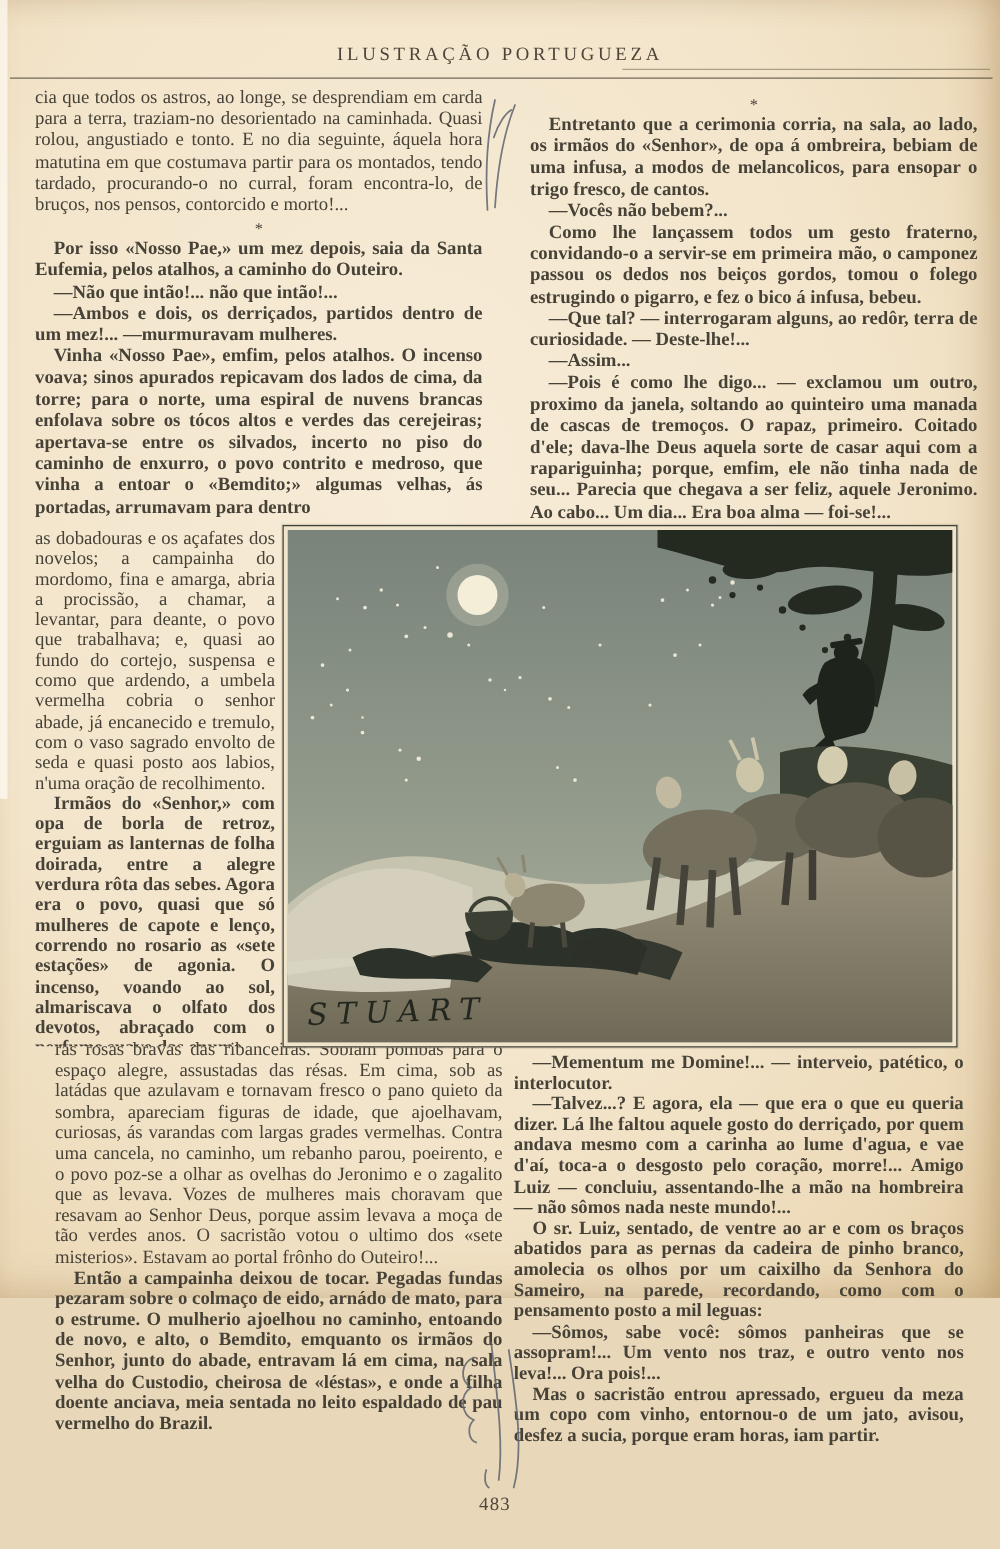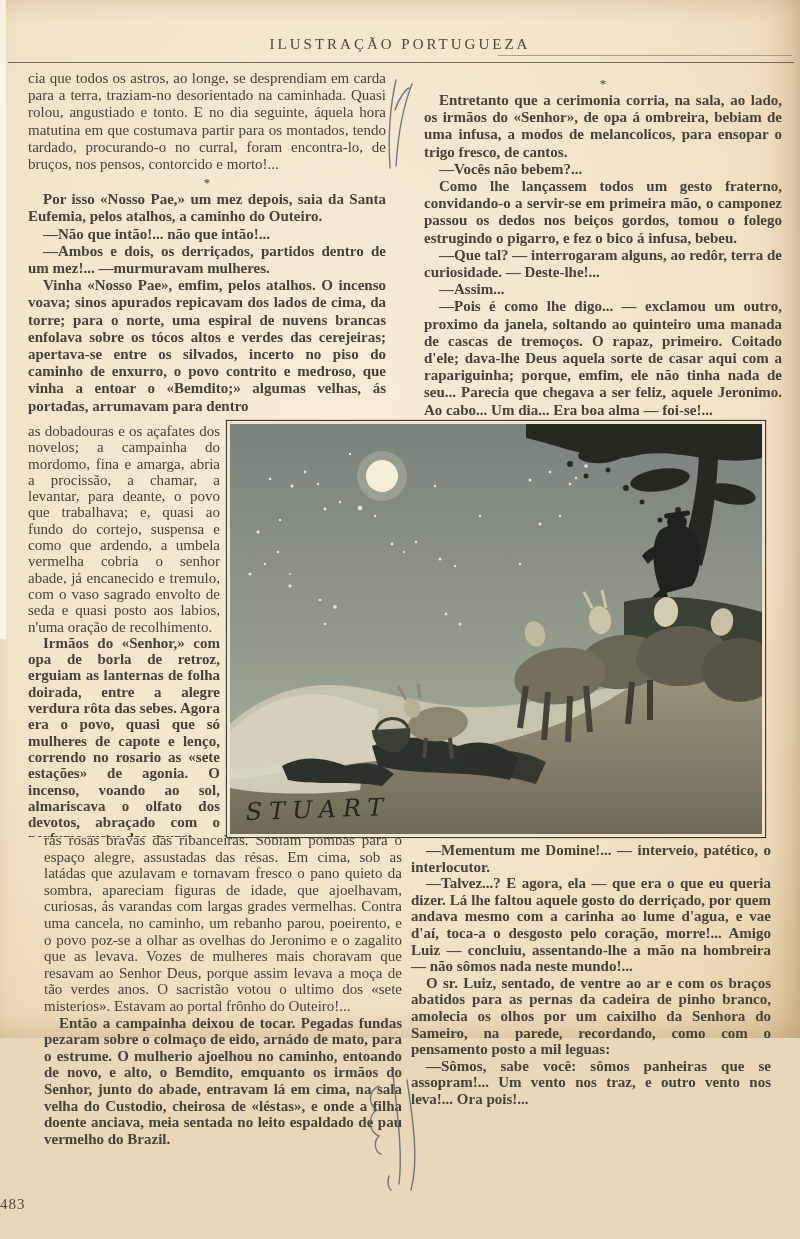--- a/index.html
+++ b/index.html
@@ -43,21 +43,21 @@
     box-shadow:0 0 0 1px rgba(63,65,54,.15);
   }
   .illustration svg{display:block;}
 
   .flourish{position:absolute;}
   .flourish-top{left:382px;top:76px;}
   .flourish-bottom{left:363px;top:1072px;}
 
   .page-number{
     position:absolute;top:1196px;left:0;width:792px;
-    font-size:15px;color:#4e4639;letter-spacing:1px;
+    text-align:center;font-size:15px;color:#4e4639;letter-spacing:1px;
   }
 </style>
 </head>
 <body>
 
 <div class="page">
   <div class="edge-sliver"></div>
 
   <div class="masthead">ILUSTRAÇÃO PORTUGUEZA</div>
   <div class="rule-right"></div>
@@ -86,20 +86,21 @@
       <p class="para indent">Como lhe lançassem todos um gesto fraterno, convidando-o a servir-se em primeira mão, o camponez passou os dedos nos beiços gordos, tomou o folego estrugindo o pigarro, e fez o bico á infusa, bebeu.</p>
       <p class="para indent">—Que tal? — interrogaram alguns, ao redôr, terra de curiosidade. — Deste-lhe!...</p>
       <p class="para indent">—Assim...</p>
       <p class="para indent">—Pois é como lhe digo... — exclamou um outro, proximo da janela, soltando ao quinteiro uma manada de cascas de tremoços. O rapaz, primeiro. Coitado d'ele; dava-lhe Deus aquela sorte de casar aqui com a rapariguinha; porque, emfim, ele não tinha nada de seu... Parecia que chegava a ser feliz, aquele Jeronimo. Ao cabo... Um dia... Era boa alma — foi-se!...</p>
     </div>
   <div class="col col-right-bottom">
       <p class="para indent">—Mementum me Domine!... — interveio, patético, o interlocutor.</p>
       <p class="para indent">—Talvez...? E agora, ela — que era o que eu queria dizer. Lá lhe faltou aquele gosto do derriçado, por quem andava mesmo com a carinha ao lume d'agua, e vae d'aí, toca-a o desgosto pelo coração, morre!... Amigo Luiz — concluiu, assentando-lhe a mão na hombreira — não sômos nada neste mundo!...</p>
       <p class="para indent">O sr. Luiz, sentado, de ventre ao ar e com os braços abatidos para as pernas da cadeira de pinho branco, amolecia os olhos por um caixilho da Senhora do Sameiro, na parede, recordando, como com o pensamento posto a mil leguas:</p>
       <p class="para indent">—Sômos, sabe você: sômos panheiras que se assopram!... Um vento nos traz, e outro vento nos leva!... Ora pois!...</p>
+      <p class="para indent">Mas o sacristão entrou apressado, ergueu da meza um copo com vinho, entornou-o de um jato, avisou, desfez a sucia, porque eram horas, iam partir.</p>
     </div>
 
   <svg class="flourish flourish-top" width="34" height="94" viewBox="0 0 34 94">
     <g fill="none" stroke="#5d6470" stroke-width="1.4" stroke-linecap="round" opacity="0.85">
       <path d="M8,92 C6,60 8,30 14,4"></path>
       <path d="M14,90 C16,58 22,28 30,8"></path>
       <path d="M13,34 C17,22 23,14 27,12"></path>
     </g>
   </svg>
   <svg class="flourish flourish-bottom" width="58" height="122" viewBox="0 0 58 122">

